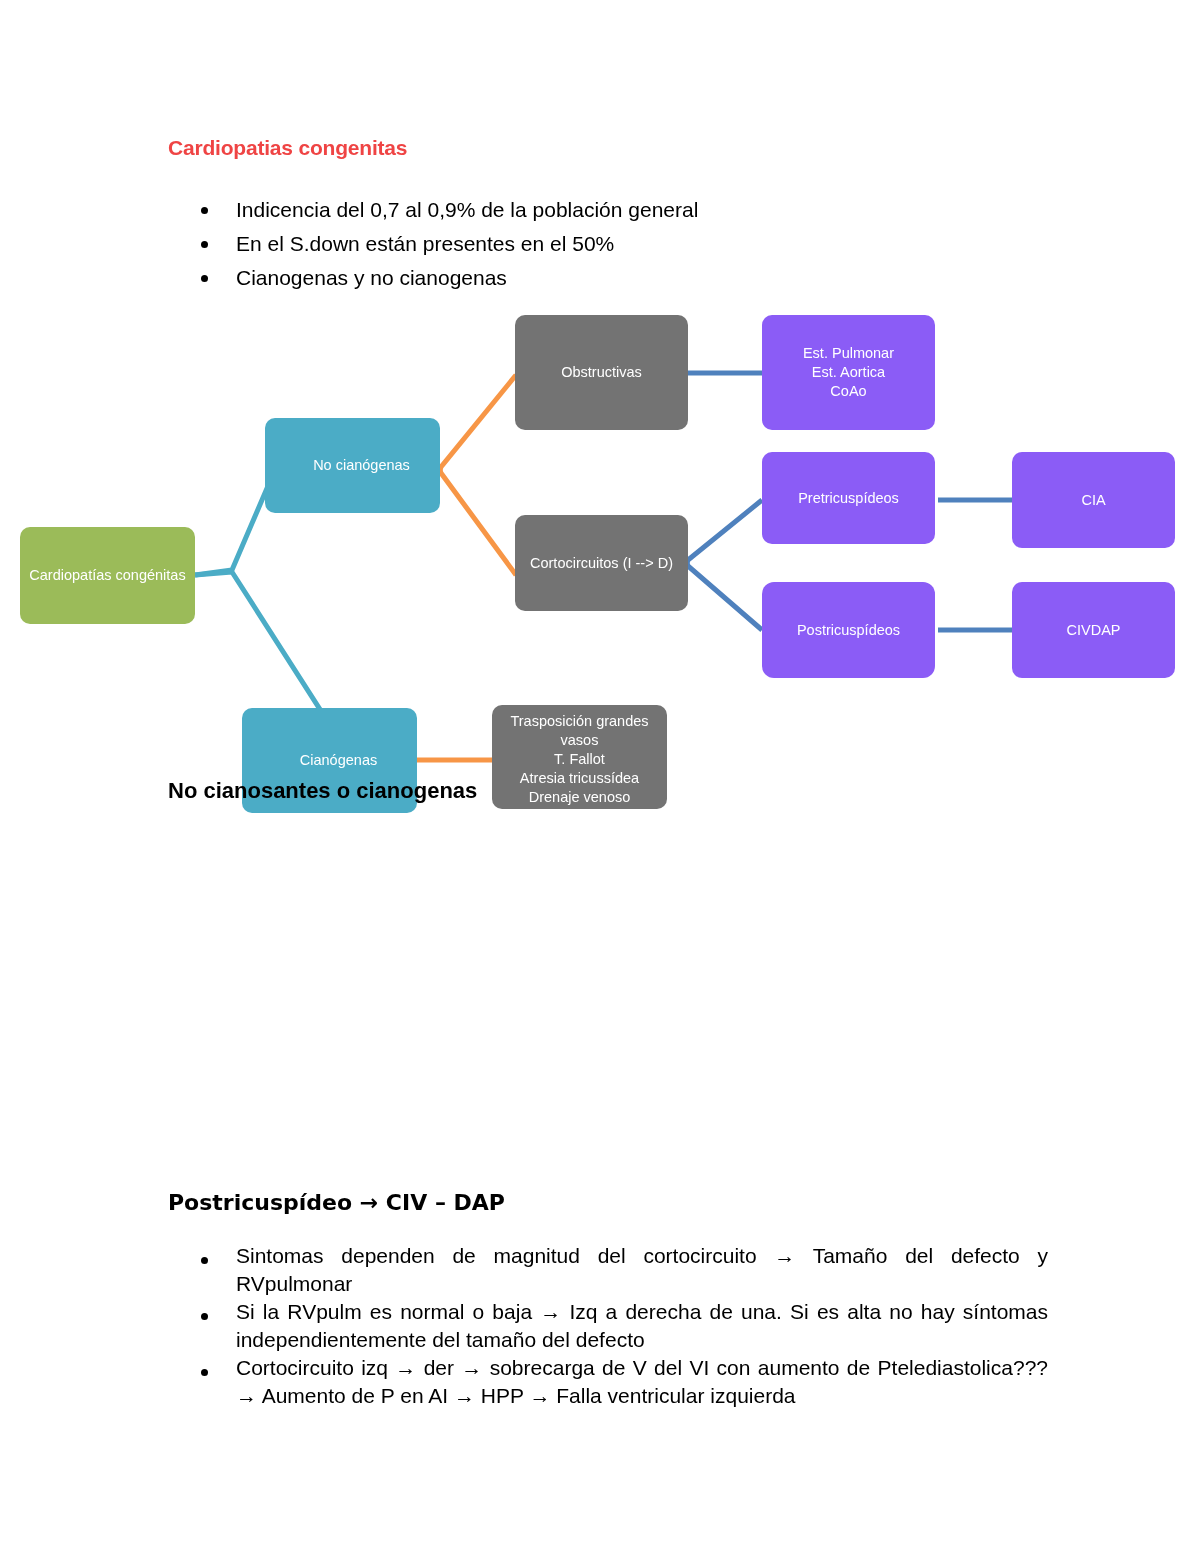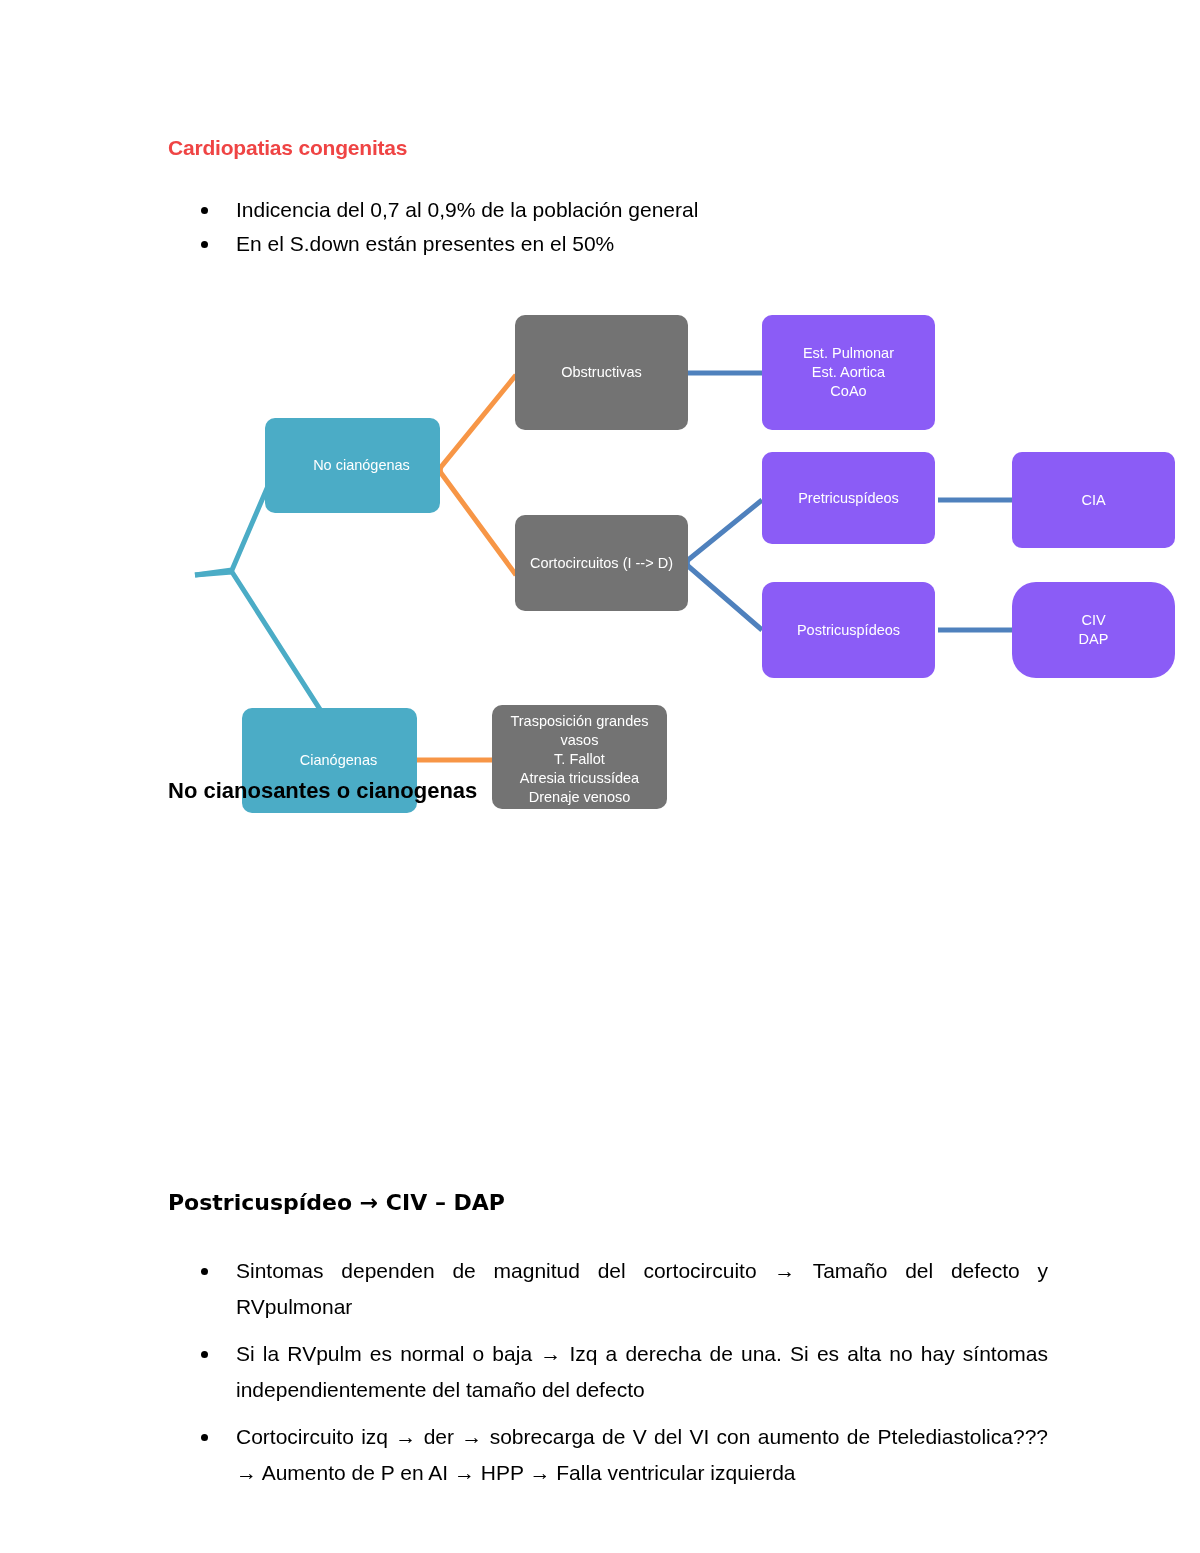--- a/index.html
+++ b/index.html
@@ -54,23 +54,22 @@
     height: 7px;
     border-radius: 50%;
     background: #000;
   }
 
   #intro-list { left: 168px; top: 193px; width: 700px; }
 
   #detail-list { left: 168px; top: 1242px; width: 880px; }
   #detail-list li {
     padding-left: 68px;
-    line-height: 36px;
+    line-height: 28px;
     text-align: justify;
-    margin-top: 11px;
   }
   #detail-list li::before { top: 15px; }
 
   .section-label {
     position: absolute;
     font-size: 22px;
     font-weight: bold;
     color: #000;
   }
   #label-no-cianosantes { left: 168px; top: 778px; }
@@ -117,20 +116,21 @@
 </head>
 <body>
 
 <div class="page">
 
   <div class="doc-title">Cardiopatias congenitas</div>
 
   <ul class="bullet-list" id="intro-list">
     <li>Indicencia del 0,7 al 0,9% de la población general</li>
     <li>En el S.down están presentes en el 50%</li>
+    <li>Cianogenas y no cianogenas</li>
   </ul>
 
   <div id="diagram">
 
     <svg id="diagram-connectors" viewBox="0 0 1200 530">
 
       <polyline points="195,280 232,275 277,170" fill="none" stroke="#4BACC6" stroke-width="5"></polyline>
       <polyline points="195,280 232,277 362,480" fill="none" stroke="#4BACC6" stroke-width="5"></polyline>
 
       <polyline points="440,175 441,172 516,80" fill="none" stroke="#F79646" stroke-width="5"></polyline>
@@ -141,20 +141,23 @@
       <polyline points="687,268 688,265 762,205" fill="none" stroke="#4F81BD" stroke-width="5"></polyline>
       <polyline points="687,268 688,271 762,335" fill="none" stroke="#4F81BD" stroke-width="5"></polyline>
 
       <line x1="938" y1="205" x2="1012" y2="205" stroke="#4F81BD" stroke-width="5"></line>
 
       <line x1="938" y1="335" x2="1012" y2="335" stroke="#4F81BD" stroke-width="5"></line>
 
       <line x1="417" y1="465" x2="492" y2="465" stroke="#F79646" stroke-width="5"></line>
     </svg>
 
+    <div class="node node-green" style="left:20px; top:232px; width:175px; height:97px;">
+      <span class="line">Cardiopatías congénitas</span>
+    </div>
 
     <div class="node node-teal" style="left:265px; top:123px; width:175px; height:95px;">
       <span class="line">No cianógenas</span>
     </div>
 
     <div class="node node-teal" style="left:242px; top:413px; width:175px; height:105px;">
       <span class="line">Cianógenas</span>
     </div>
 
     <div class="node node-orange" style="left:515px; top:20px; width:173px; height:115px;">
@@ -176,21 +179,21 @@
     </div>
 
     <div class="node node-blue" style="left:1012px; top:157px; width:163px; height:96px;">
       <span class="line">CIA</span>
     </div>
 
     <div class="node node-blue" style="left:762px; top:287px; width:173px; height:96px;border-radius:12px;">
       <span class="line">Postricuspídeos</span>
     </div>
 
-    <div class="node node-blue" style="left:1012px; top:287px; width:163px; height:96px; flex-direction:column;border-radius:24px;">
+    <div class="node node-blue" style="left:1012px; top:287px; width:163px; height:96px; flex-direction:row;">
       <span class="line">CIV</span>
       <span class="line">DAP</span>
     </div>
 
     <div class="node node-orange" style="left:492px; top:410px; width:175px; height:104px; flex-direction:column; justify-content:flex-start; padding-top:7px;">
       <span class="line">Trasposición grandes vasos</span>
       <span class="line">T. Fallot</span>
       <span class="line">Atresia tricussídea</span>
       <span class="line">Drenaje venoso anómalo</span>
       <span class="line" style="margin-top:6px;">Truncus</span>

